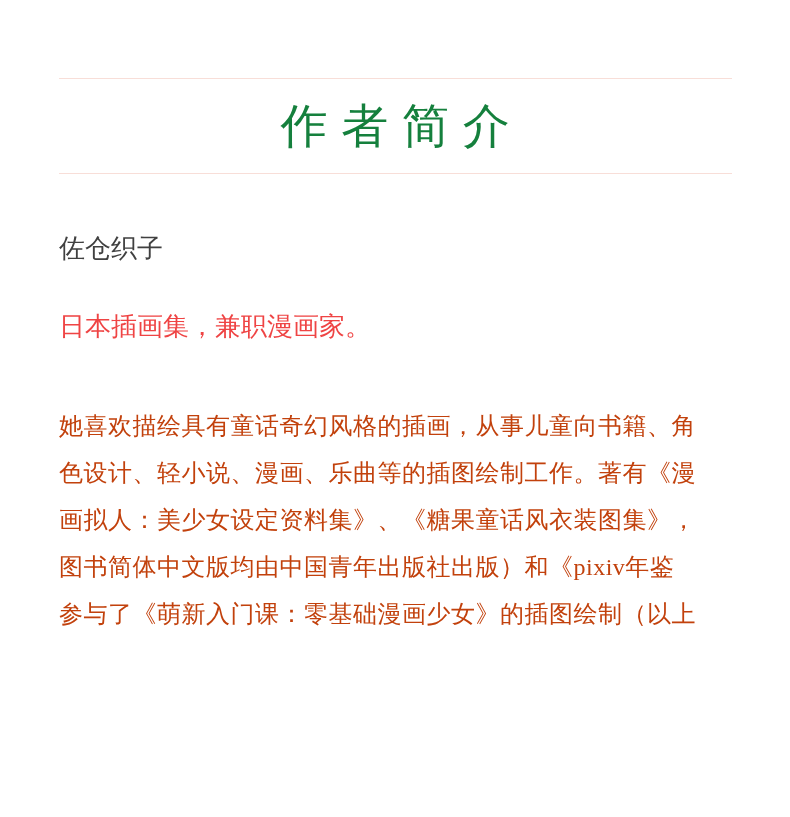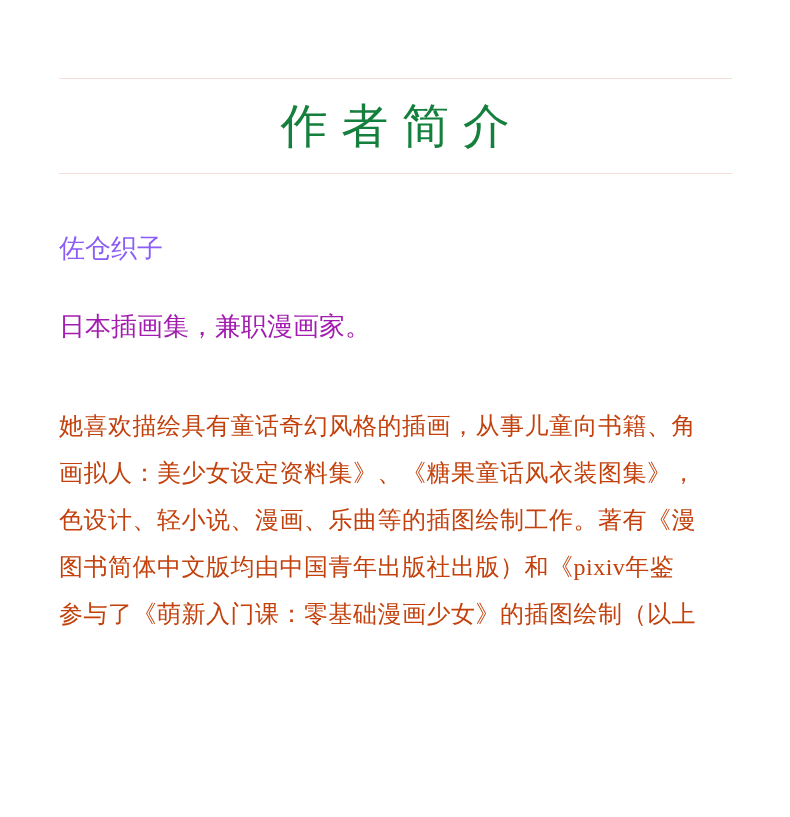--- a/index.html
+++ b/index.html
@@ -37,27 +37,27 @@
     font-size: 47px;
     font-weight: 400;
     color: #15803d;
     letter-spacing: 1px;
     white-space: nowrap;
   }
   .author-name {
     margin-top: 60px;
     font-size: 26px;
     line-height: 30px;
-    color: #8b5cf6;
+    color: #404040;
   }
   .intro-line {
     margin-top: 47px;
     font-size: 26px;
     line-height: 32px;
-    color: #a21caf;
+    color: #ef4444;
   }
   .bio {
     margin-top: 60px;
     font-size: 24px;
     color: #c2410c;
   }
   .bio-line {
     line-height: 47px;
     white-space: nowrap;
     letter-spacing: 0.5px;
@@ -75,19 +75,19 @@
   </div>
 
   <hr class="sep">
 
   <div class="author-name">佐仓织子</div>
 
   <div class="intro-line">日本插画集，兼职漫画家。</div>
 
   <div class="bio">
     <div class="bio-line">她喜欢描绘具有童话奇幻风格的插画，从事儿童向书籍、角</div>
+    <div class="bio-line">色设计、轻小说、漫画、乐曲等的插图绘制工作。著有《漫</div>
     <div class="bio-line">画拟人：美少女设定资料集》、《糖果童话风衣装图集》，</div>
-    <div class="bio-line">色设计、轻小说、漫画、乐曲等的插图绘制工作。著有《漫</div>
     <div class="bio-line">图书简体中文版均由中国青年出版社出版）和《pixiv年鉴</div>
     <div class="bio-line">参与了《萌新入门课：零基础漫画少女》的插图绘制（以上</div>
   </div>
 
 </div>
 
 </body></html>

